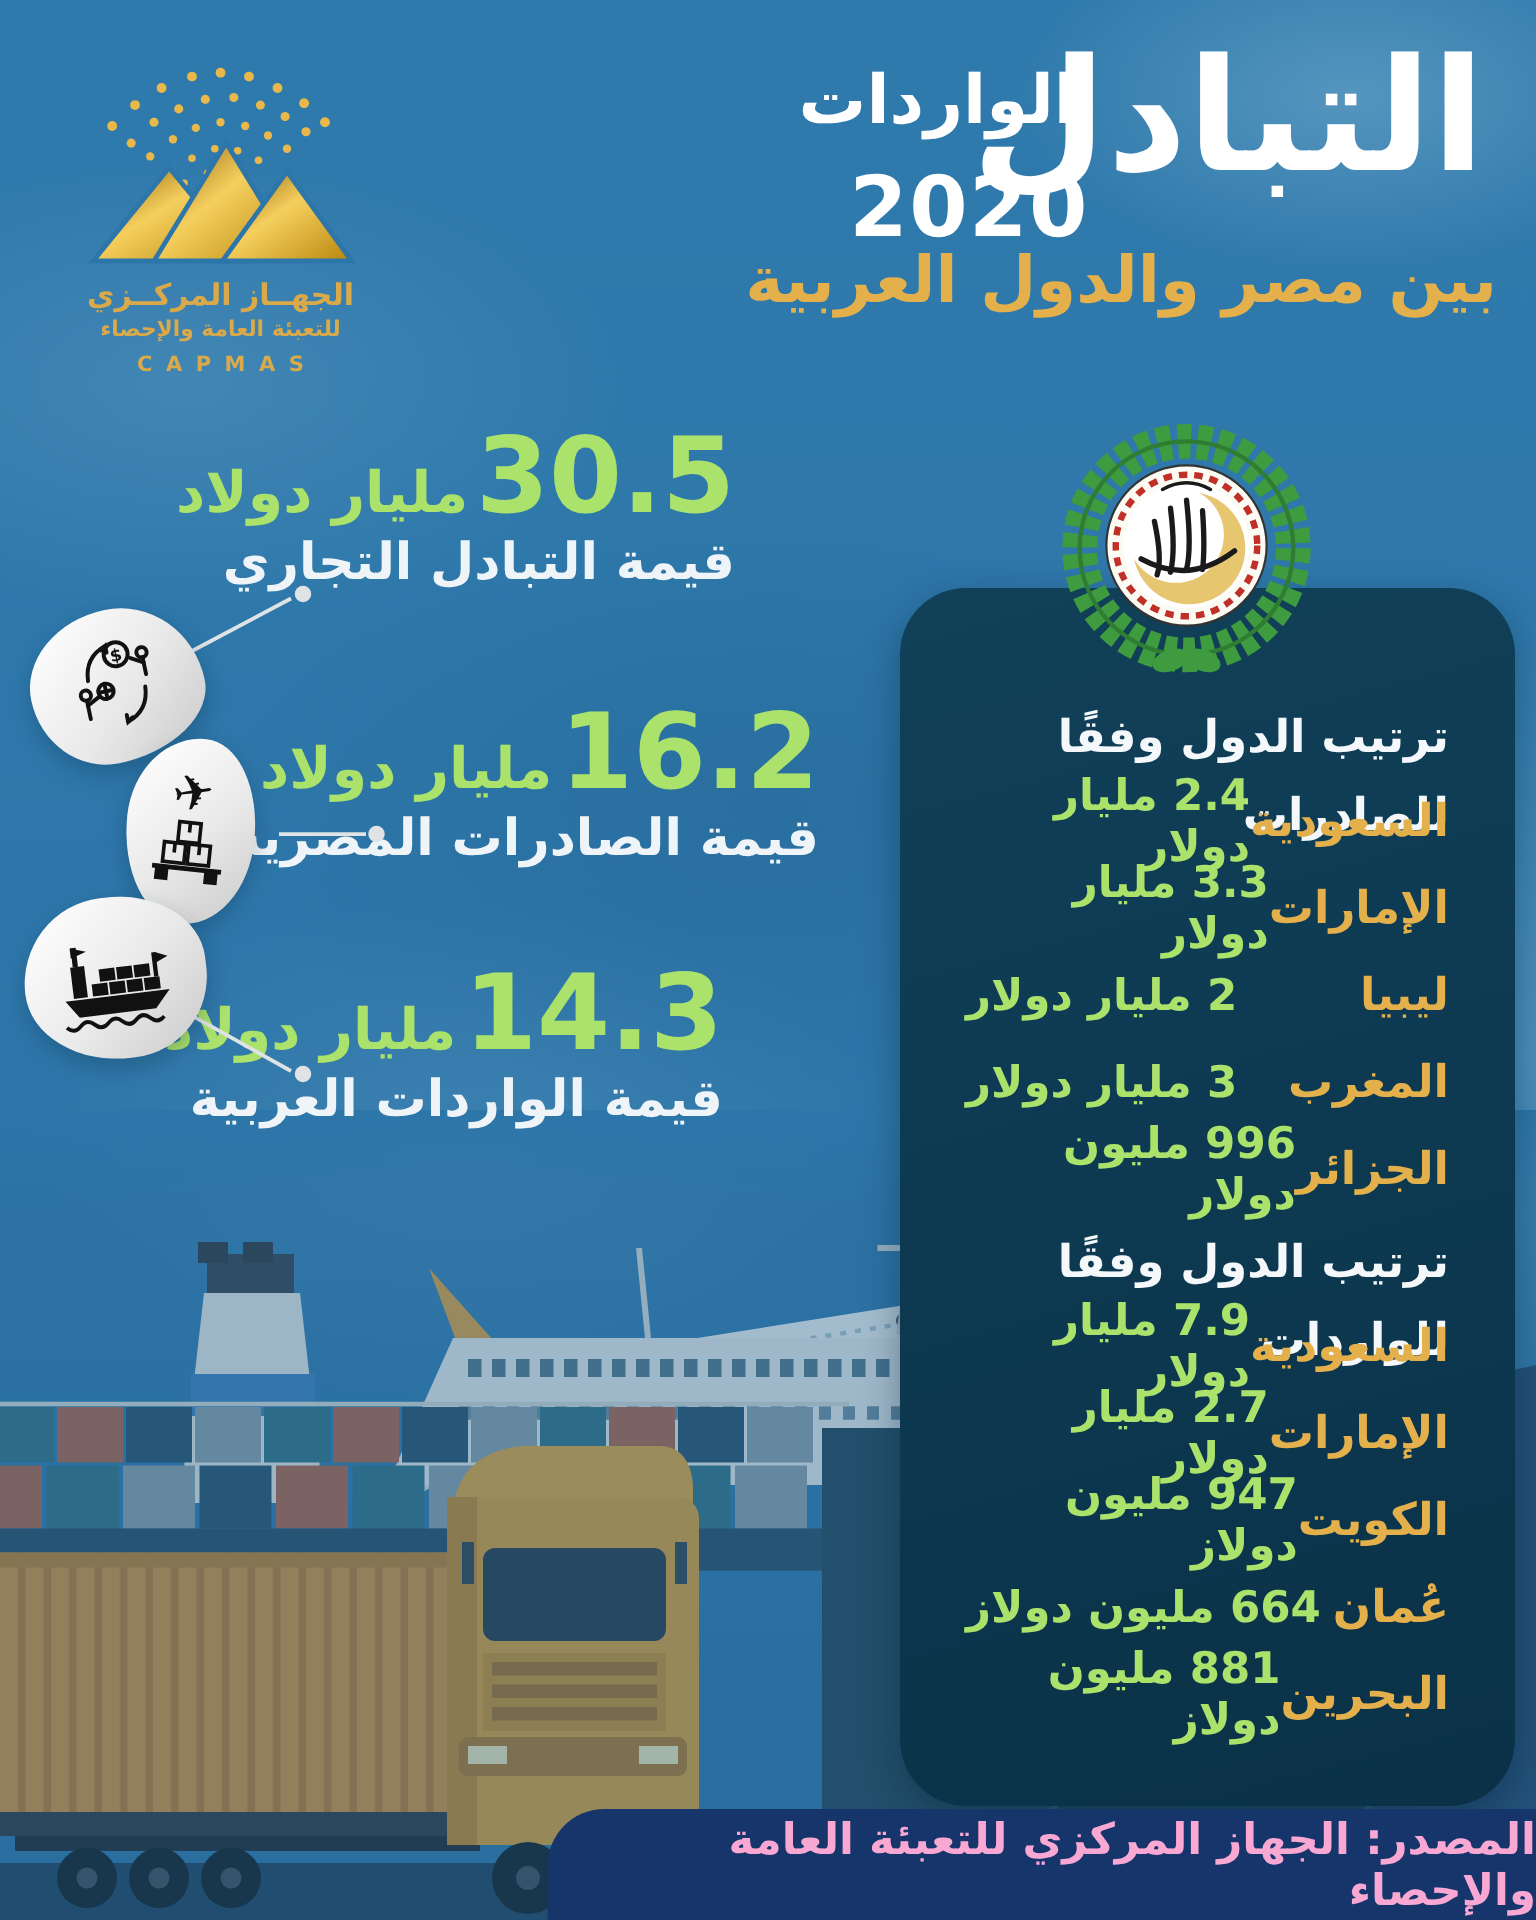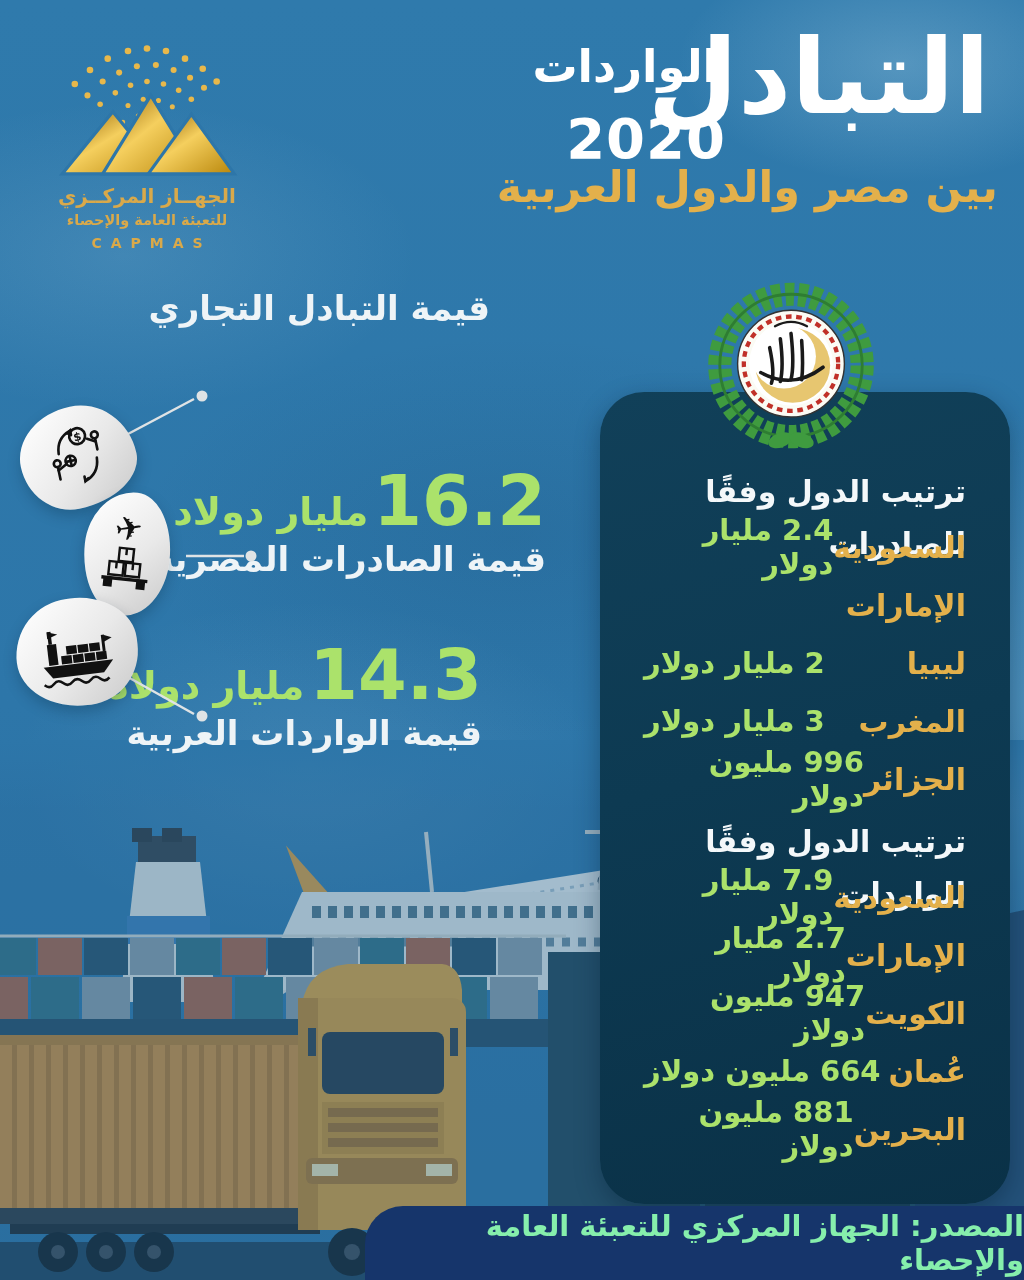--- a/index.html
+++ b/index.html
@@ -50,21 +50,21 @@
   .panel-content{direction:rtl;padding:74px 44px 0;display:flex;flex-direction:column;}
   .sec-title{color:#f4f8fa;font-size:30px;font-weight:700;text-align:right;height:52px;line-height:52px;}
   .rank-row{display:flex;justify-content:space-between;align-items:center;height:58px;}
   .country{color:#e3b04b;font-size:30px;font-weight:800;}
   .val{color:#abe26b;font-size:29px;font-weight:700;}
   .sec2{margin-top:8px;}
   .emblem{left:702px;top:280px;width:178px;height:178px;}
   
   .srcbar{left:365px;top:1206px;width:659px;height:74px;background:#16356b;
     border-top-left-radius:38px;display:flex;align-items:center;justify-content:center;}
-  .srcbar .txt{color:#86efac;font-size:29px;font-weight:800;direction:rtl;}
+  .srcbar .txt{color:#f9a8d4;font-size:29px;font-weight:800;direction:rtl;}
   
   .scene{left:0;top:740px;width:1024px;height:540px;}
   .overlay-lines{left:0;top:0;width:1024px;height:1280px;pointer-events:none;}
 </style>
 </head>
 <body>
 
 <div class="stage">
 
   <svg class="abs scene" viewBox="0 0 1024 540" width="1024" height="540">
@@ -287,20 +287,21 @@
     </svg>
     <div class="l1">الجهــاز المركــزي</div>
     <div class="l2">للتعبئة العامة والإحصاء</div>
     <div class="l3">CAPMAS</div>
   </div>
   <div class="abs title-small">الواردات</div>
   <div class="abs title-year">2020</div>
   <div class="abs title-sub">بين مصر والدول العربية</div>
 
   <div class="abs stat stat1">
+    <div><span class="num">30.5</span> <span class="unit">مليار دولاد</span></div>
     <div class="lbl">قيمة التبادل التجاري</div>
   </div>
   <div class="abs stat stat2">
     <div><span class="num">16.2</span> <span class="unit">مليار دولاد</span></div>
     <div class="lbl">قيمة الصادرات المصرية</div>
   </div>
   <div class="abs stat stat3">
     <div><span class="num">14.3</span> <span class="unit">مليار دولاد</span></div>
     <div class="lbl">قيمة الواردات العربية</div>
   </div>
@@ -371,20 +372,21 @@
   <div class="abs panel">
     <div class="panel-content">
       <div class="sec-title">ترتيب الدول وفقًا للصادرات</div>
 
       <div class="rank-row">
         <span class="country">السعودية</span>
         <span class="val">2.4 مليار دولار</span>
       </div>
       <div class="rank-row">
         <span class="country">الإمارات</span>
+        <span class="val">3.3 مليار دولار</span>
       </div>
       <div class="rank-row">
         <span class="country">ليبيا</span>
         <span class="val">2 مليار دولار</span>
       </div>
       <div class="rank-row">
         <span class="country">المغرب</span>
         <span class="val">3 مليار دولار</span>
       </div>
       <div class="rank-row">

